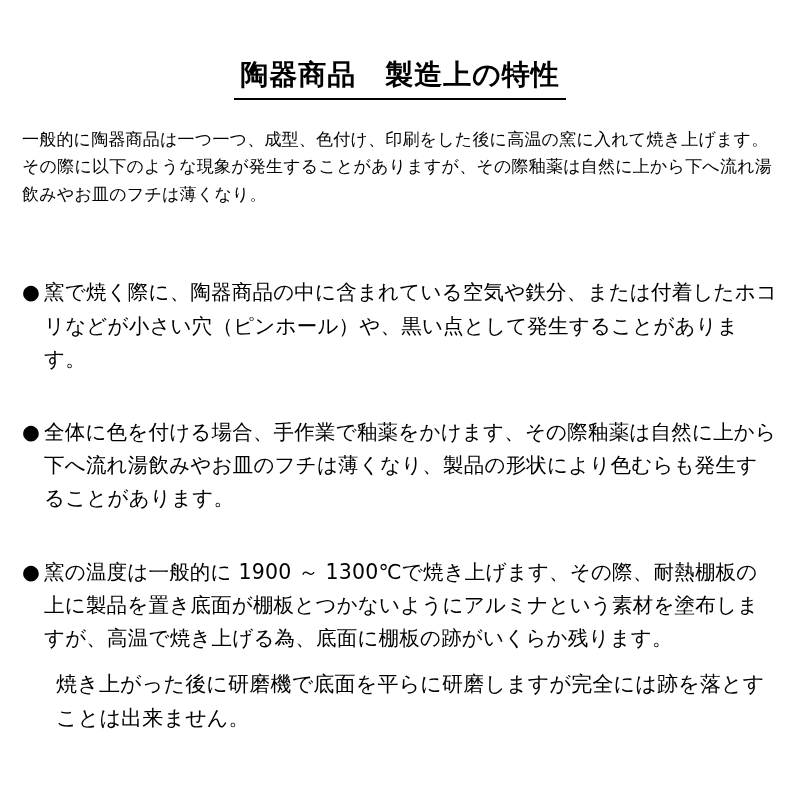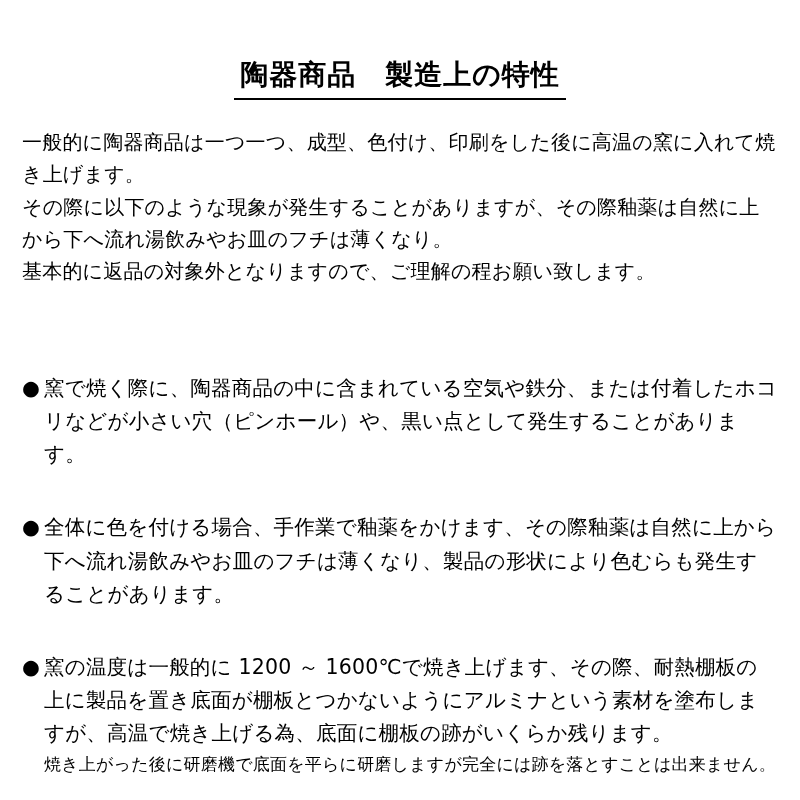--- a/index.html
+++ b/index.html
@@ -28,24 +28,24 @@
   .title {
     display: inline-block;
     font-size: 28px;
     line-height: 1.35;
     font-weight: 700;
     letter-spacing: 1px;
     border-bottom: 2px solid #000;
     padding: 0 6px 4px 6px;
   }
   .intro {
-    font-size: 20px;
+    font-size: 17px;
     line-height: 1.62;
     letter-spacing: 0.2px;
-    margin: 0 0 22px 0;
+    margin: 0 0 6px 0;
   }
   .intro p {
     margin: 0;
   }
   .gap {
     height: 22px;
   }
   .bullets {
     margin: 0;
     padding: 0;
@@ -64,54 +64,53 @@
     left: 0;
     top: 0;
     font-size: 20.5px;
     line-height: 1.62;
   }
   .bullets li .body {
     display: block;
     margin-top: 40px;
   }
   .sub-para {
-    font-size: 17px;
+    font-size: 21px;
     line-height: 1.62;
     letter-spacing: 0.2px;
     padding-left: 22px;
-    margin: 0;
+    margin: 12px;
   }
 </style>
 </head>
 <body>
 
 <div class="page">
 
   <div class="title-wrap">
     <span class="title">陶器商品　製造上の特性</span>
   </div>
 
   <div class="intro">
     <p>一般的に陶器商品は一つ一つ、成型、色付け、印刷をした後に高温の窯に入れて焼き上げます。</p>
     <p>その際に以下のような現象が発生することがありますが、その際釉薬は自然に上から下へ流れ湯飲みやお皿のフチは薄くなり。</p>
-    <p>基本的に返品の対象外となりますので、ご理解の程お願い致します。</p>
   </div>
 
   <div class="gap"></div>
 
   <ul class="bullets">
     <li>
       <span class="marker">●</span>
       <span class="body">窯で焼く際に、陶器商品の中に含まれている空気や鉄分、または付着したホコリなどが小さい穴（ピンホール）や、黒い点として発生することがあります。</span>
     </li>
     <li>
       <span class="marker">●</span>
       <span class="body">全体に色を付ける場合、手作業で釉薬をかけます、その際釉薬は自然に上から下へ流れ湯飲みやお皿のフチは薄くなり、製品の形状により色むらも発生することがあります。</span>
     </li>
     <li>
       <span class="marker">●</span>
-      <span class="body">窯の温度は一般的に 1200 ～ 1600℃で焼き上げます、その際、耐熱棚板の上に製品を置き底面が棚板とつかないようにアルミナという素材を塗布しますが、高温で焼き上げる為、底面に棚板の跡がいくらか残ります。</span>
+      <span class="body">窯の温度は一般的に 1900 ～ 1300℃で焼き上げます、その際、耐熱棚板の上に製品を置き底面が棚板とつかないようにアルミナという素材を塗布しますが、高温で焼き上げる為、底面に棚板の跡がいくらか残ります。</span>
     </li>
   </ul>
 
   <p class="sub-para">焼き上がった後に研磨機で底面を平らに研磨しますが完全には跡を落とすことは出来ません。</p>
 
 </div>
 
 </body></html>

